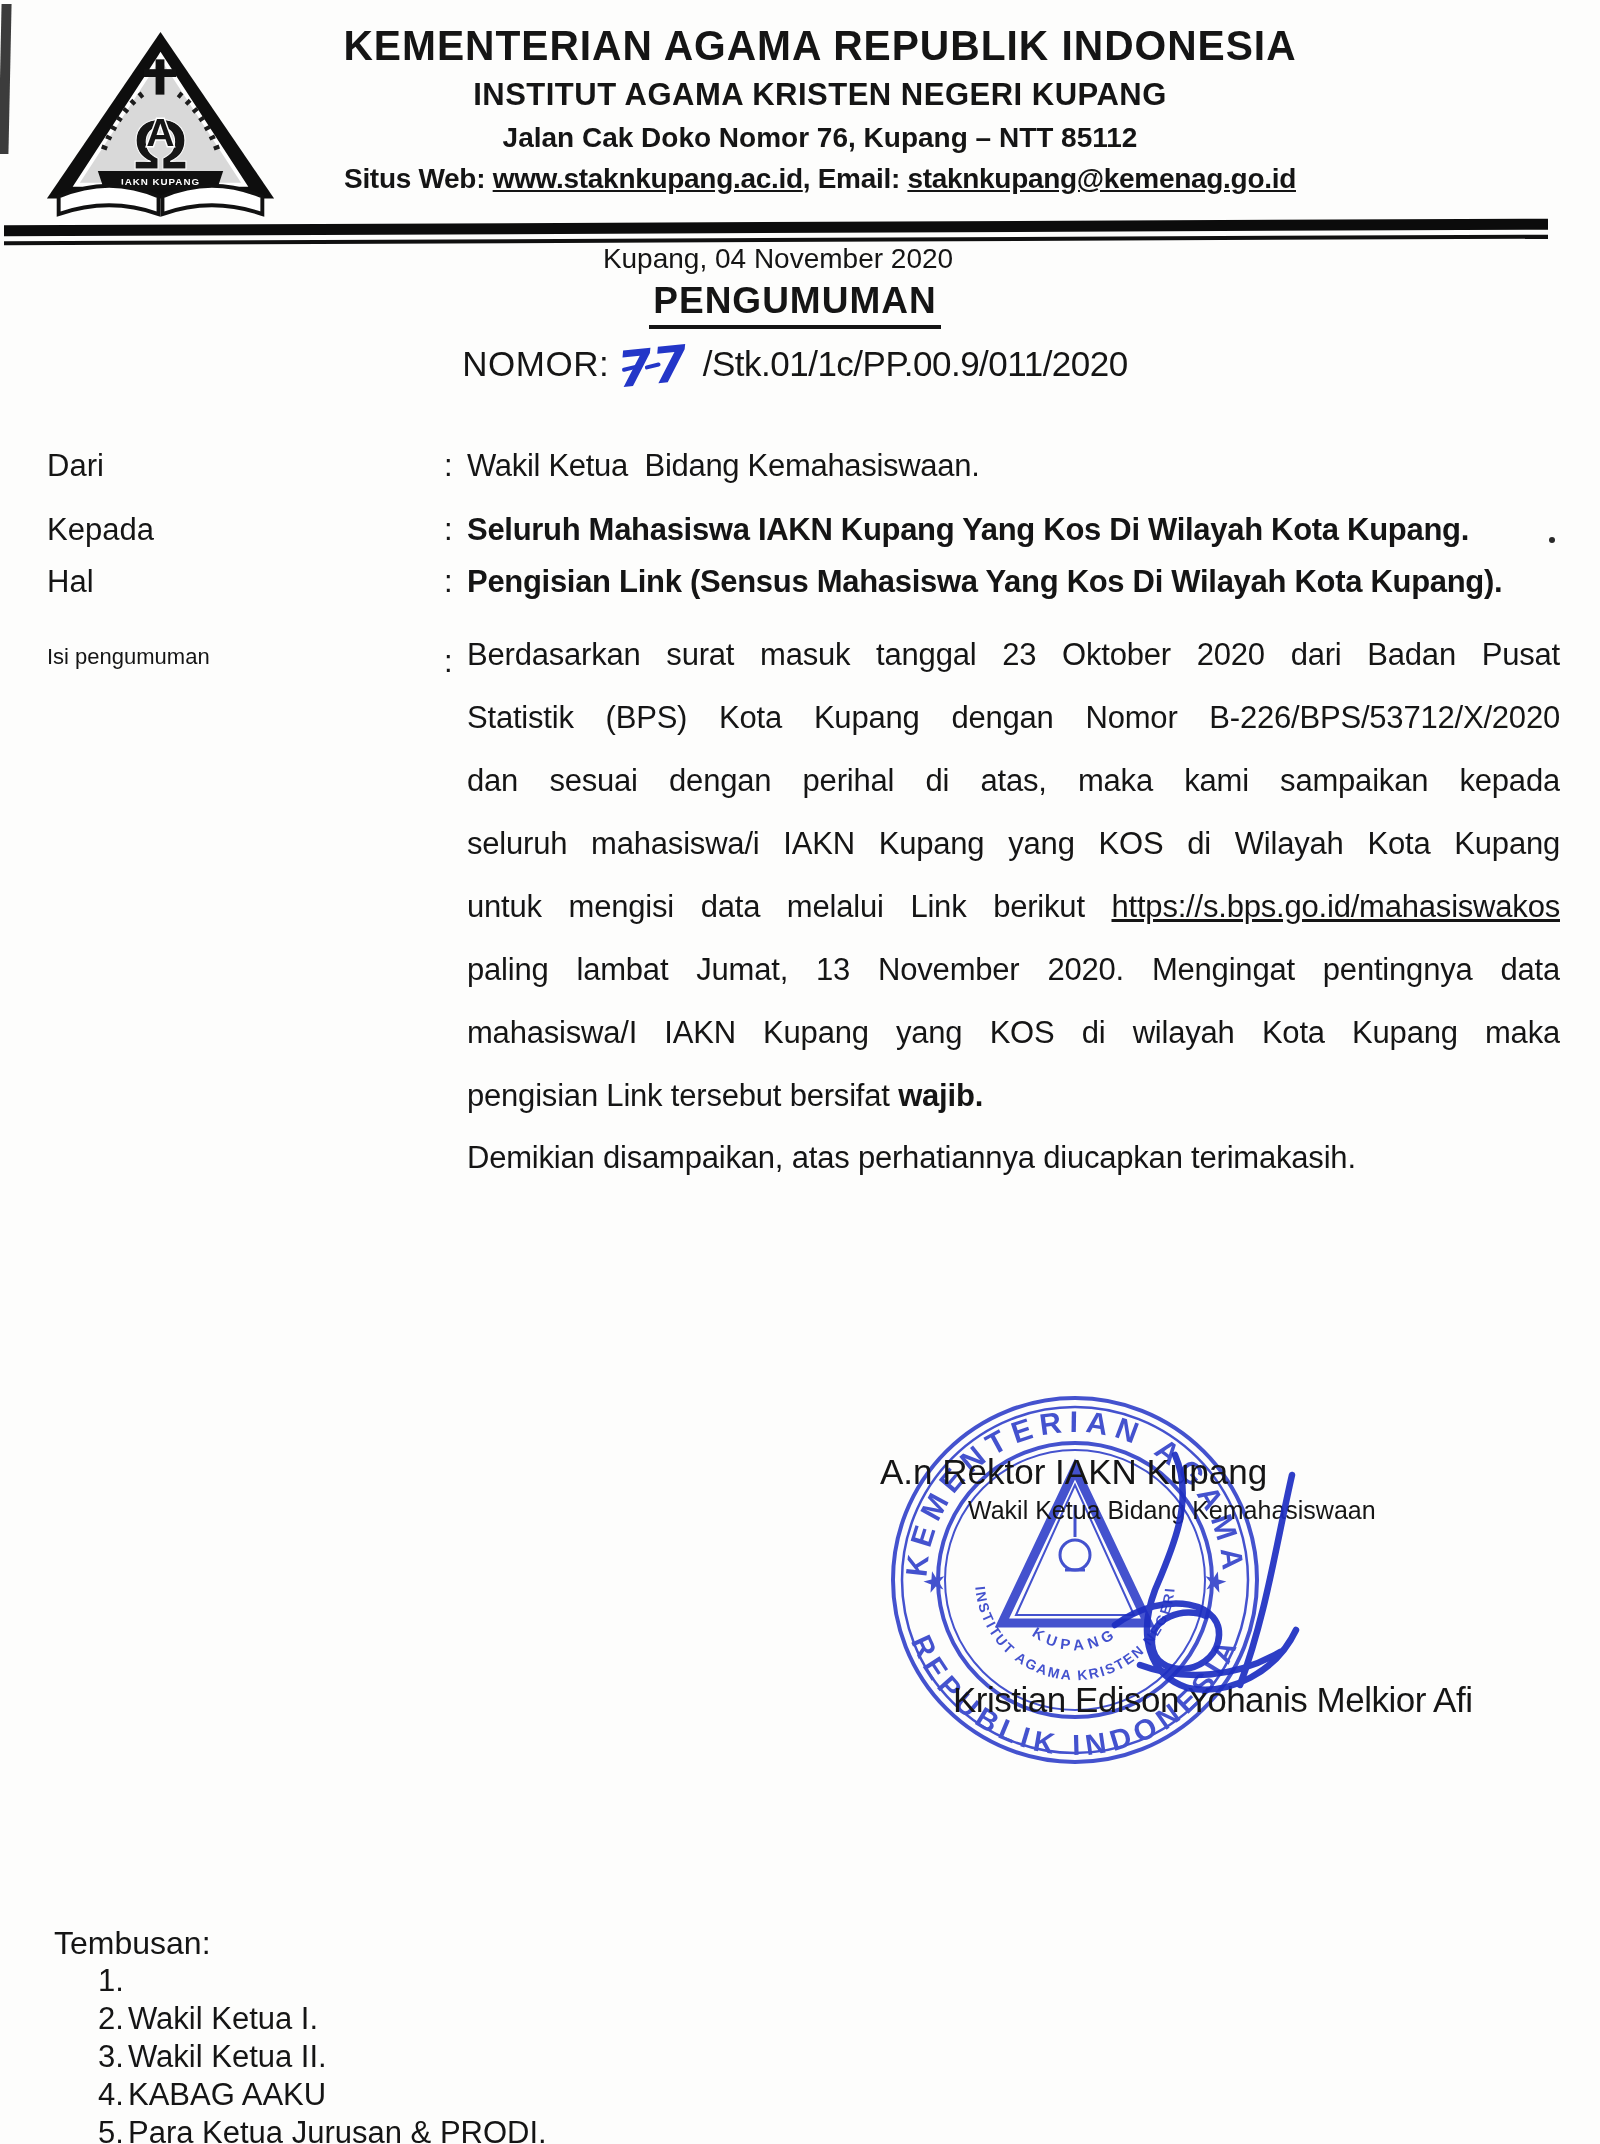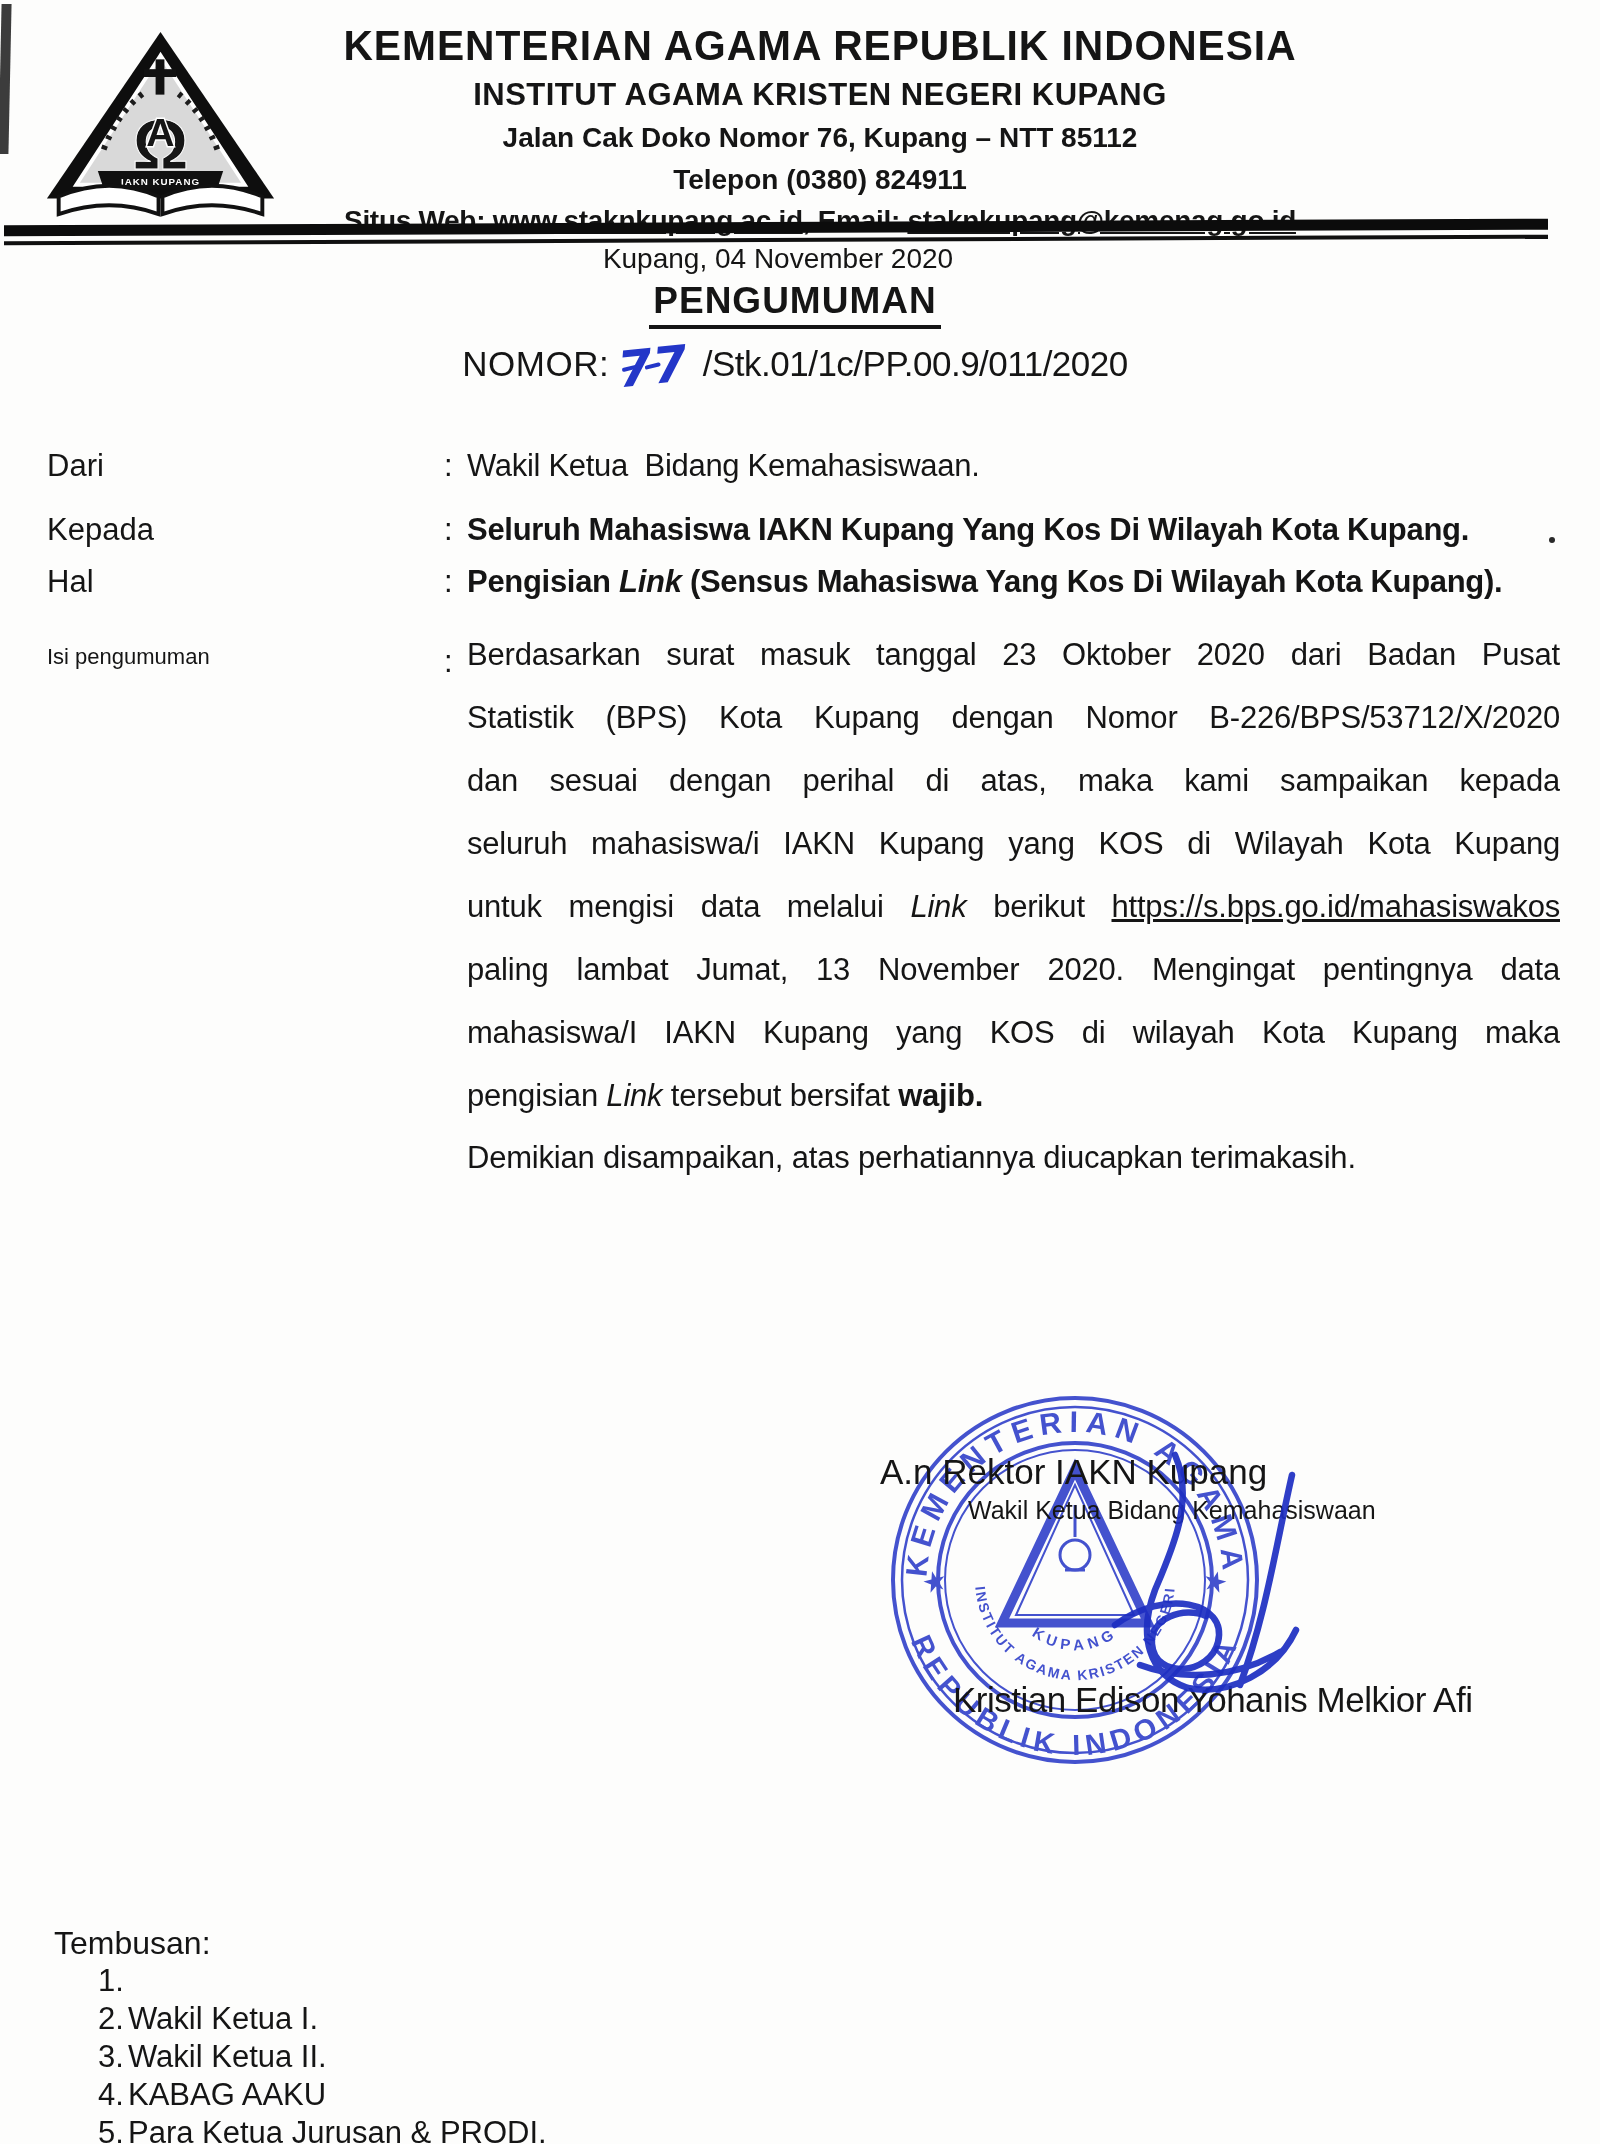--- a/index.html
+++ b/index.html
@@ -11,21 +11,21 @@
   }
   .abs{position:absolute;}
   
   .lh-text{left:300px;top:22px;width:1040px;text-align:center;}
   .lh-ministry{font-size:42px;font-weight:bold;letter-spacing:1px;transform:scaleX(.97);white-space:nowrap;}
   .lh-institution{font-size:31px;font-weight:bold;margin-top:7px;letter-spacing:.5px;white-space:nowrap;}
   .lh-address{font-size:28px;font-weight:bold;margin-top:9px;white-space:nowrap;}
   .lh-phone{font-size:28px;font-weight:bold;margin-top:10px;white-space:nowrap;}
   .lh-contact{font-size:28px;font-weight:bold;margin-top:9px;letter-spacing:-.3px;white-space:nowrap;}
   .u{text-decoration:underline;}
-  .i{font-style:italic;}
+  .i{}
   .b{font-weight:bold;}
   .logo{left:43px;top:28px;width:235px;height:192px;}
   .rule-thick{left:4px;top:222px;width:1544px;height:11px;background:#0c0c0c;transform:rotate(-.25deg);}
   .rule-thin{left:4px;top:238px;width:1544px;height:4px;background:#101010;transform:rotate(-.25deg);}
   .scan-sliver{left:0;top:4px;width:10px;height:150px;background:#1a1a1a;opacity:.85;transform:rotate(1.2deg);}
   .stray-dot{left:1549px;top:537px;width:6px;height:6px;border-radius:50%;background:#2a2a2a;}
   
   .dateline{left:0;top:243px;width:1556px;text-align:center;font-size:28px;}
   .title-wrap{left:-10px;top:280px;width:1610px;text-align:center;}
   .doc-title{display:inline-block;font-size:37px;font-weight:bold;letter-spacing:1px;
@@ -90,21 +90,20 @@
       <text x="120" y="158" font-size="10" font-weight="bold" text-anchor="middle" fill="#ffffff" letter-spacing="1">IAKN KUPANG</text>
       <path d="M 16,170 Q 68,148 118,170 L 118,188 Q 68,170 16,188 Z" fill="#ffffff" stroke="#111" stroke-width="4"></path>
       <path d="M 224,170 Q 172,148 122,170 L 122,188 Q 172,170 224,188 Z" fill="#ffffff" stroke="#111" stroke-width="4"></path>
     </svg>
   </div>
 
   <div class="abs lh-text">
     <div class="lh-ministry">KEMENTERIAN AGAMA REPUBLIK INDONESIA</div>
     <div class="lh-institution">INSTITUT AGAMA KRISTEN NEGERI KUPANG</div>
     <div class="lh-address">Jalan Cak Doko Nomor 76, Kupang – NTT 85112</div>
-    <div class="lh-phone">Telepon (0380) 824911</div>
     <div class="lh-contact"><span>Situs Web: </span><span class="u">www.staknkupang.ac.id</span><span>, Email: </span><span class="u">staknkupang@kemenag.go.id</span>
     </div>
   </div>
 
   <div class="abs rule-thick"></div>
   <div class="abs rule-thin"></div>
 
   <div class="abs dateline">Kupang, 04 November 2020</div>
 
   <div class="abs title-wrap">

